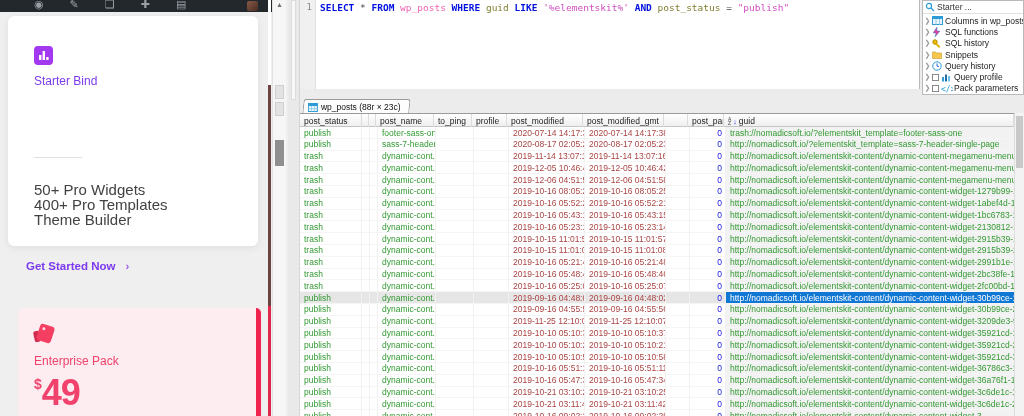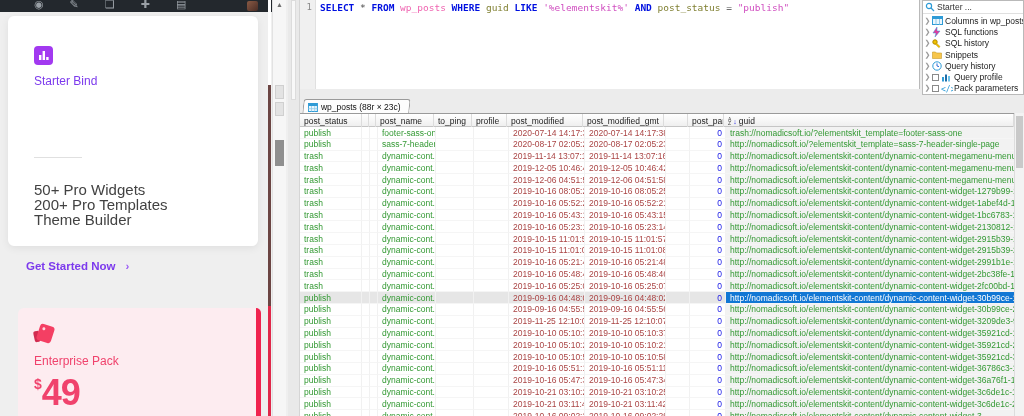--- a/index.html
+++ b/index.html
@@ -126,21 +126,21 @@
           <svg width="19" height="19" viewBox="0 0 19 19">
               <rect x="5" y="9" width="2.4" height="5" fill="#fff"></rect>
               <rect x="8.6" y="5" width="2.4" height="9" fill="#fff"></rect>
               <rect x="12.2" y="11" width="2.4" height="3" fill="#fff"></rect>
             </svg>
         </div>
         <div class="starter-title">Starter Bind</div>
         <div class="card-divider"></div>
         <div class="features" id="starter-features">
             <div>50+ Pro Widgets</div>
-            <div>200+ Pro Templates</div>
+            <div>400+ Pro Templates</div>
             <div>Theme Builder</div>
           </div>
       </div>
       <div class="cta-row">
         <span>Get Started Now</span><span class="chev">›</span>
       </div>
       <div class="enterprise-card">
         <div class="ent-icon">
             <span class="back"></span>
             <span class="tag"></span>

